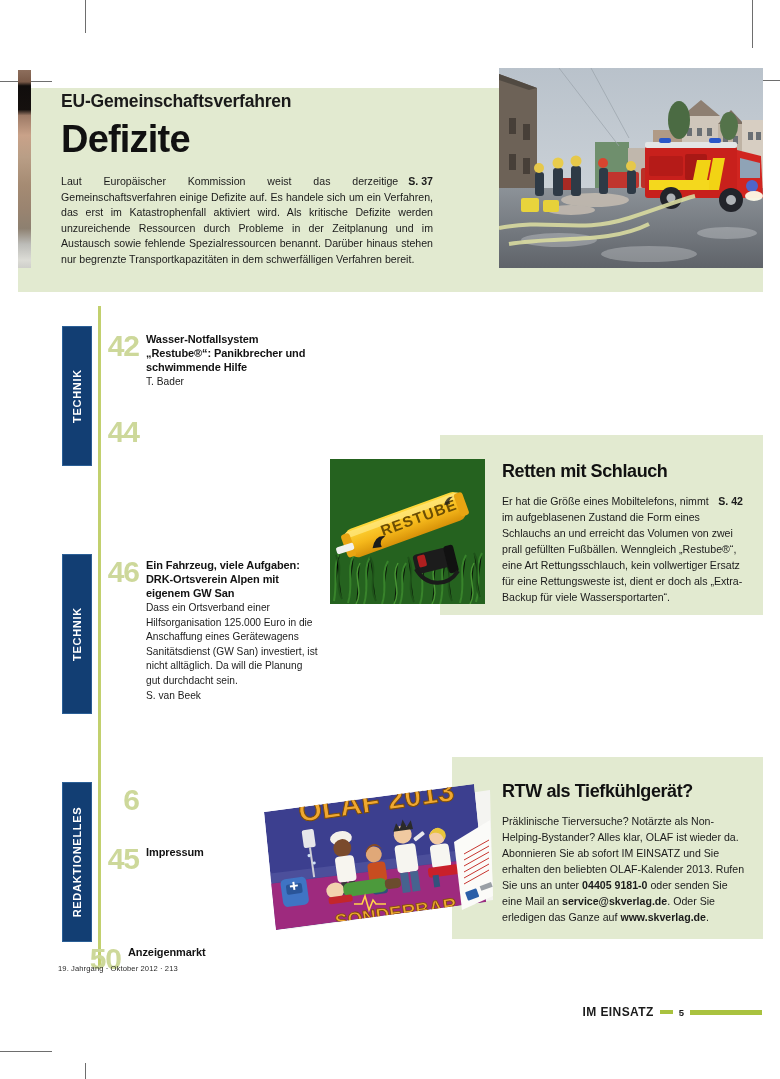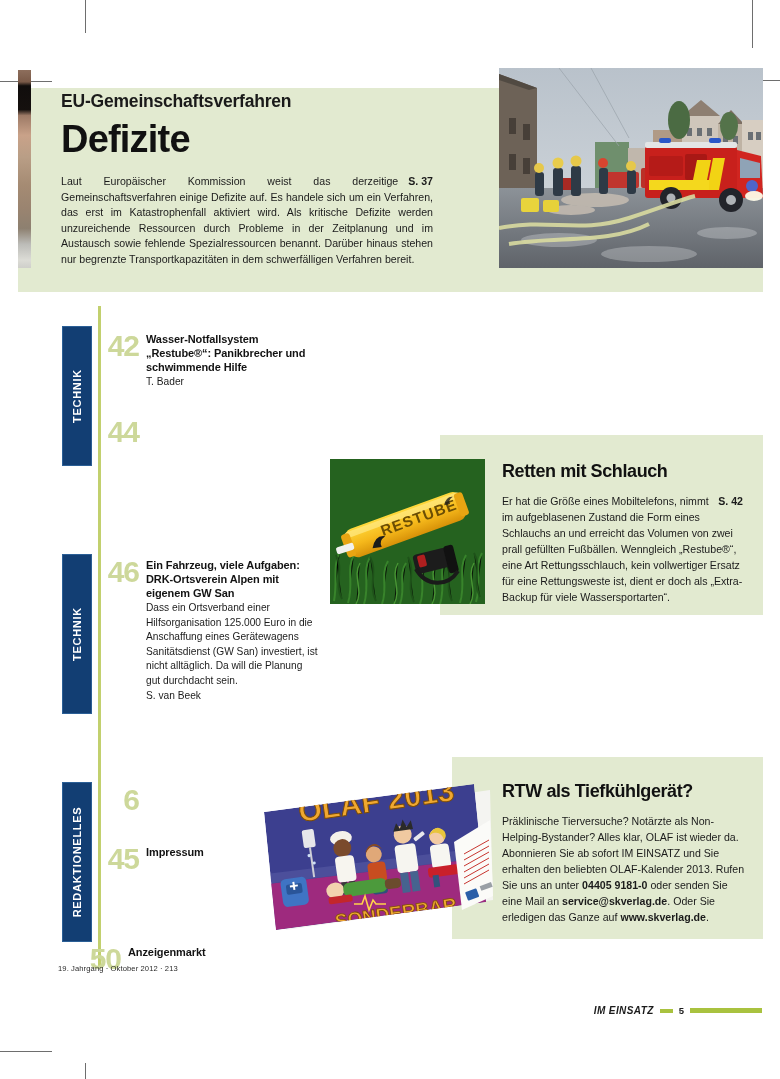--- a/index.html
+++ b/index.html
@@ -97,21 +97,21 @@
 
   
   .footer-left {
     position: absolute; left: 58px; top: 964px;
     font-size: 7.6px; color: #2b2b2b; letter-spacing: 0.1px;
   }
   .footer-right {
     position: absolute; top: 1005px; right: 18px;
     display: flex; align-items: center; gap: 6px;
   }
-  .footer-brand { font-size: 10px; font-weight: bold; color: #1b1b1b; letter-spacing: 0.4px; font-style: italic; }
+  .footer-brand { font-size: 12px; font-weight: bold; color: #1b1b1b; letter-spacing: 0.4px; }
   .fr-dash { width: 13px; height: 4px; background: #a9c23f; }
   .footer-pageno { font-size: 9.5px; font-weight: bold; color: #1b1b1b; }
   .fr-bar { width: 72px; height: 5px; background: #a9c23f; }
 </style>
 </head>
 <body>
 
 <div id="page">
 
   <div class="crop" style="left:85px;top:0;width:1px;height:33px;"></div>

